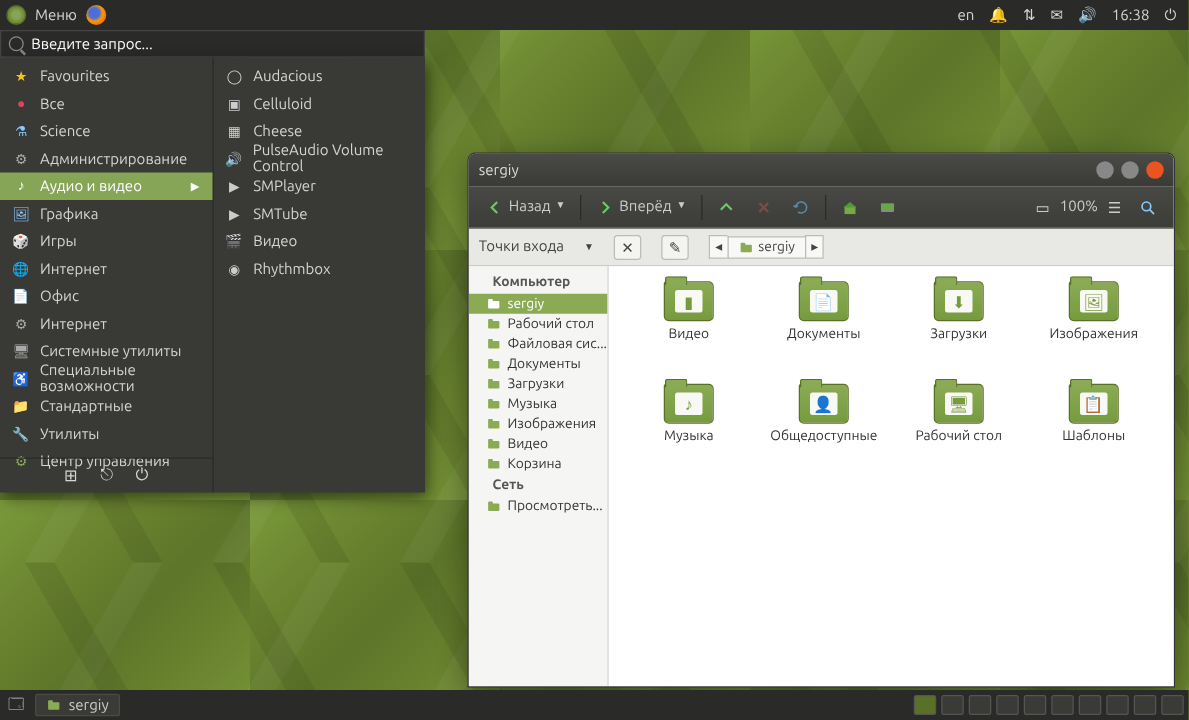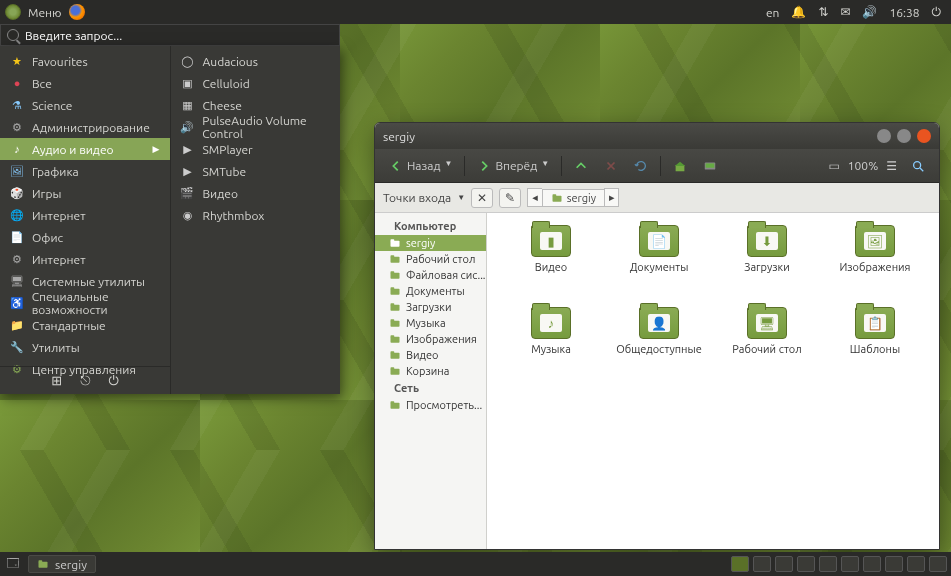--- a/index.html
+++ b/index.html
@@ -84,21 +84,21 @@
 .toolbar {
   height: 34px; background: linear-gradient(#484844, #3c3c38); display: flex; align-items: center;
   gap: 4px; padding: 0 8px; color: #ccc; border-bottom: 1px solid #2a2a28;
 }
 .tbtn { display: flex; align-items: flex-start; gap: 4px; padding: 3px 6px; border-radius: 3px; cursor: pointer; }
 .tbtn svg { width: 14px; height: 14px; }
 .tsep { width: 1px; height: 20px; background: #2a2a28; margin: 0 2px; }
 .toolbar-right { margin-left: auto; display: flex; align-items: center; gap: 8px; }
 .pathbar {
   height: 30px; background: #e8e8e4; border-bottom: 1px solid #ccc;
-  display: flex; align-items: center; gap: 6px; padding: 0 8px; color: #444;
+  display: flex; align-items: center; gap: 16px; padding: 0 8px; color: #444;
 }
 .breadcrumb { display: flex; align-items: center; }
 .crumb { border: 1px solid #bbb; background: #f8f8f6; padding: 2px 8px; font-size: 11px; display: flex; align-items: center; gap: 4px; border-right: none; }
 .crumb:last-child { border-right: 1px solid #bbb; }
 .pbtn { width: 22px; height: 20px; border: 1px solid #bbb; background: #f4f4f0; display: flex; align-items: center; justify-content: center; border-radius: 3px; cursor: pointer; }
 
 .fm-body { flex: 1; display: flex; min-height: 0; }
 .sidebar {
   width: 112px; background: #f5f5f3; border-right: 1px solid #d0d0cc;
   padding: 4px 0; font-size: 11px; color: #333; overflow: hidden;

